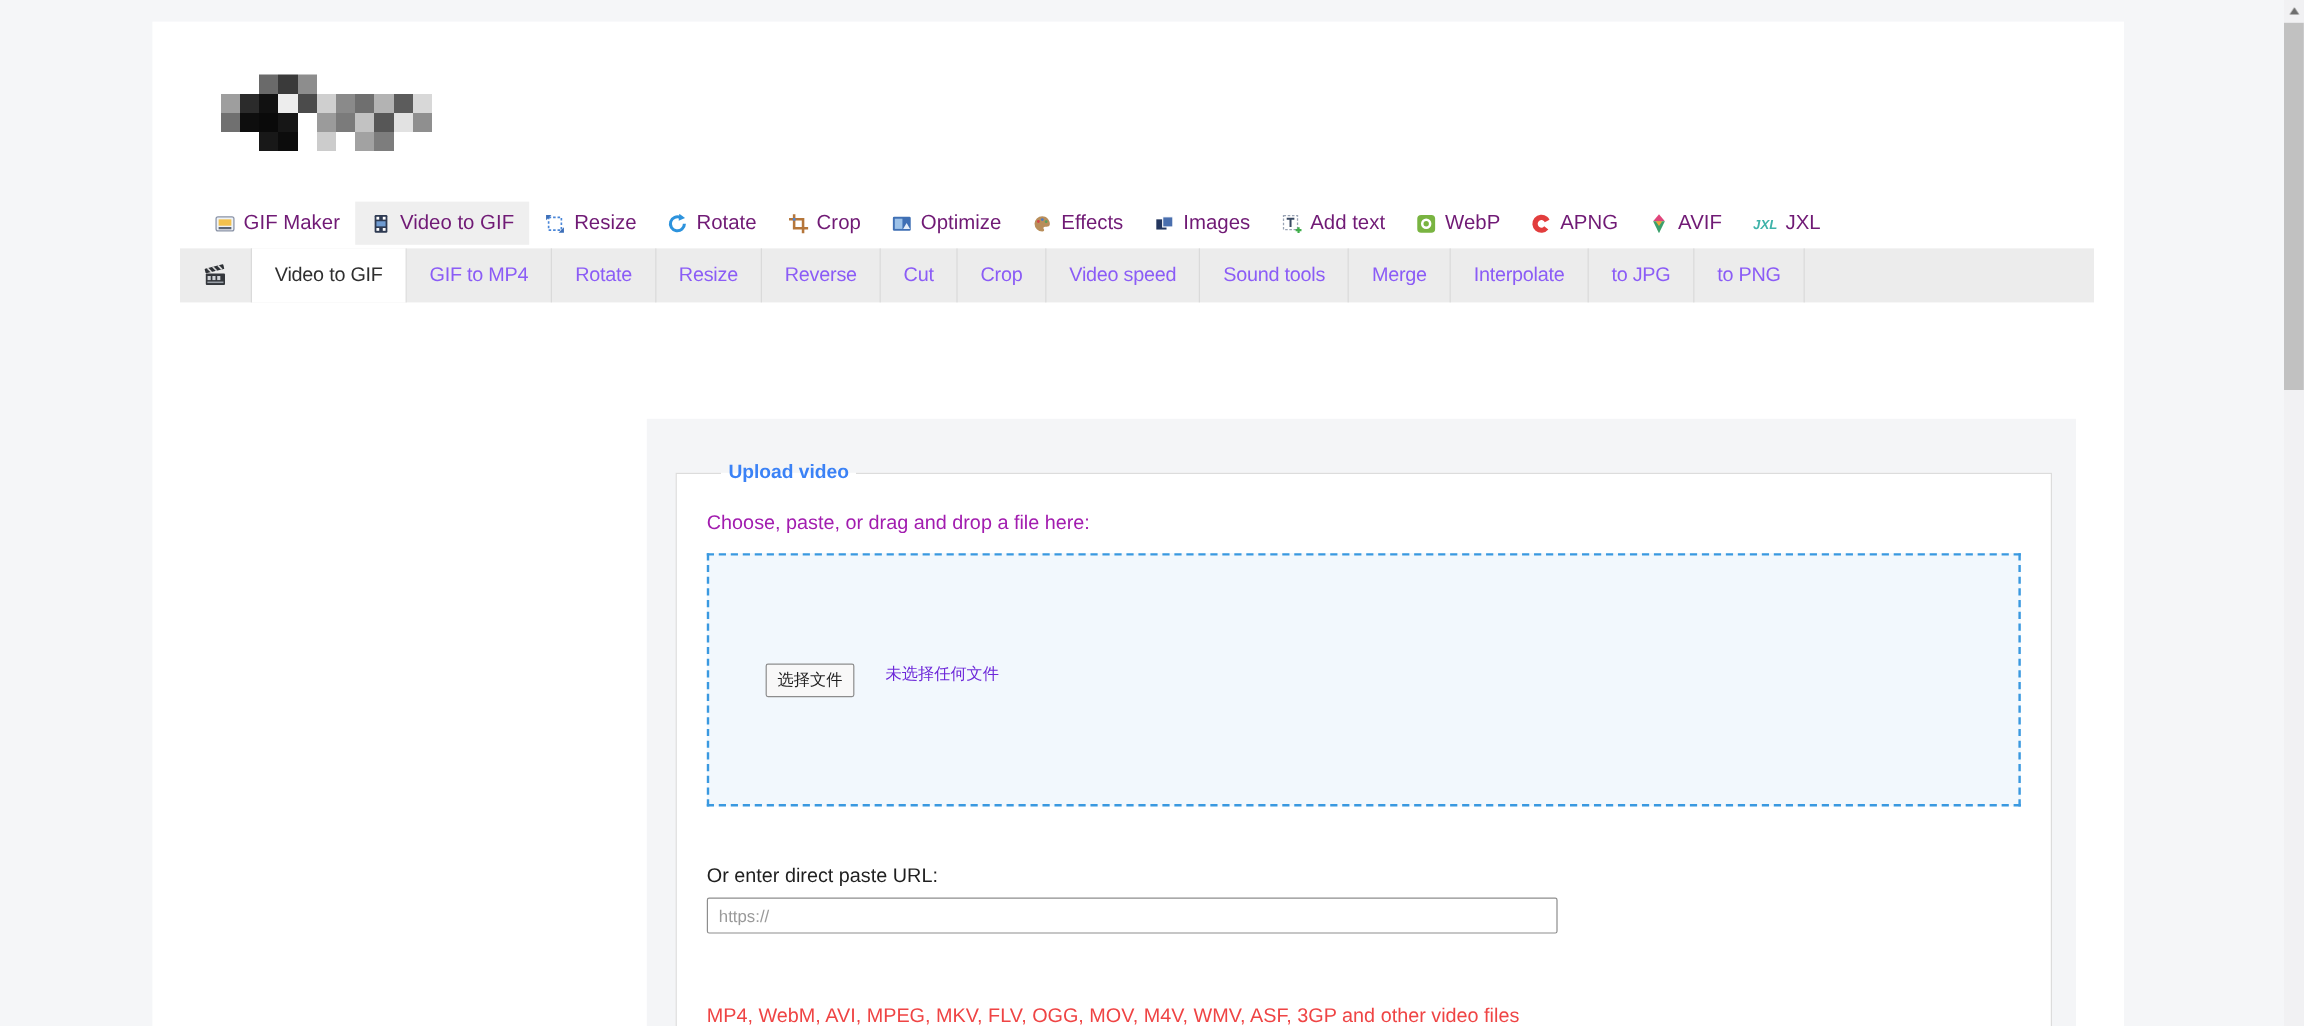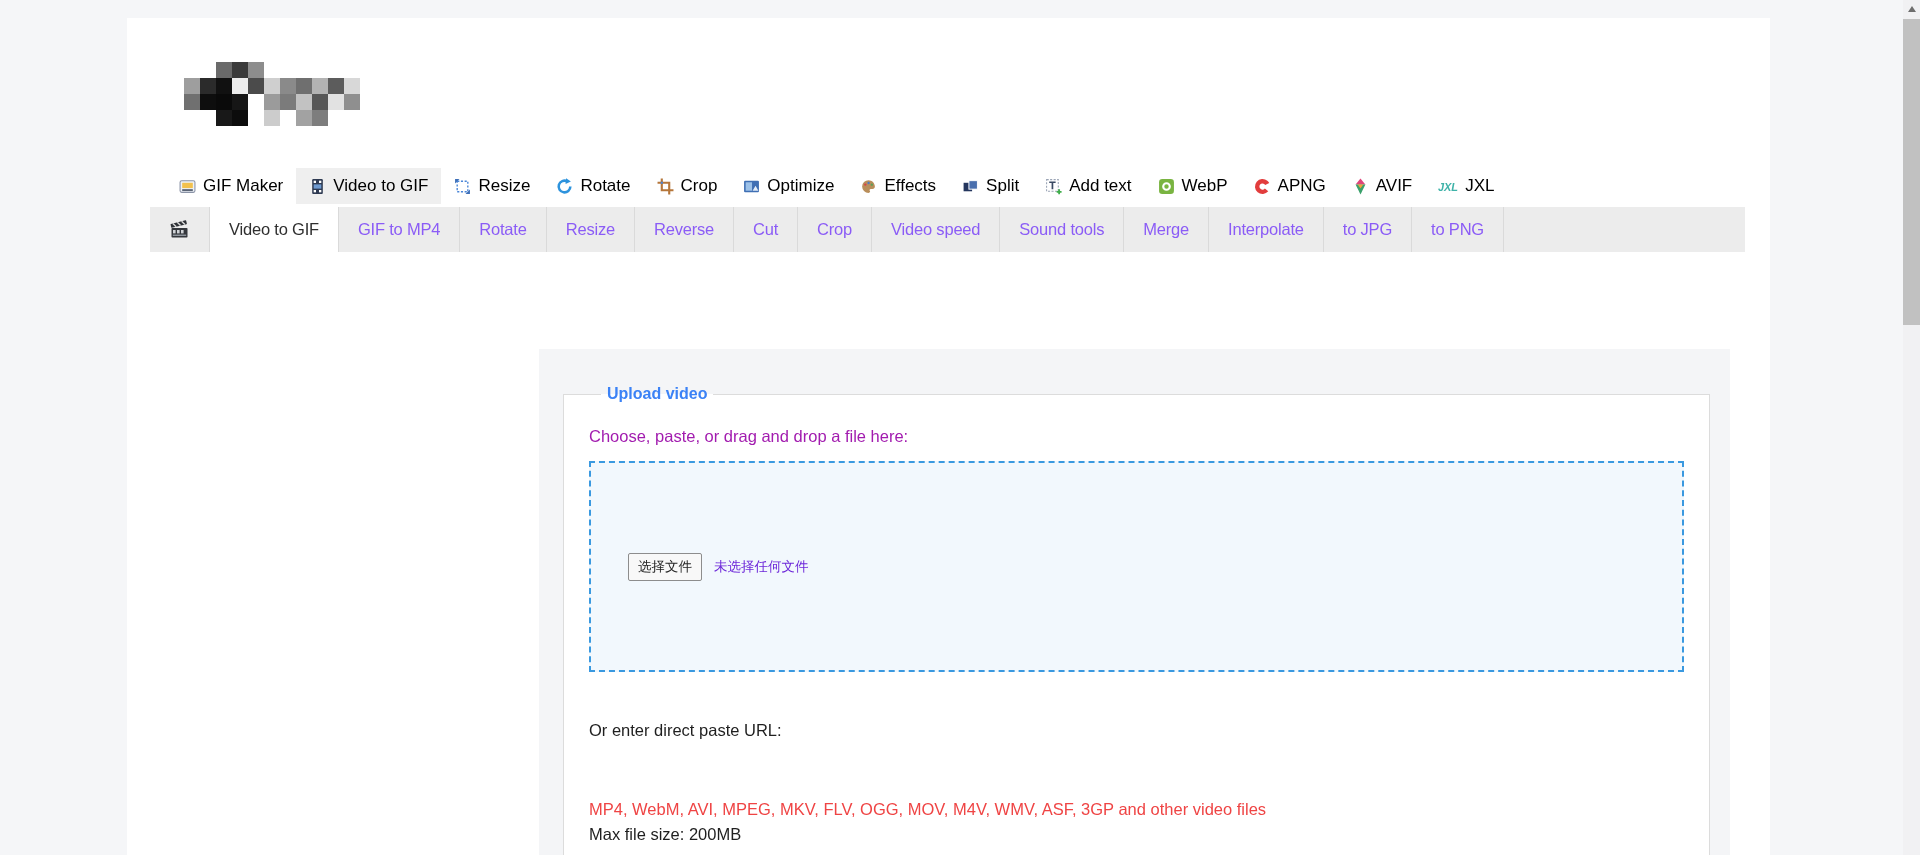--- a/index.html
+++ b/index.html
@@ -18,21 +18,21 @@
   }
   
   .logo { position:absolute; left:41px; top:44px; width:237px; height:65px; cursor:pointer; }
   
   .main-nav {
     position:absolute; left:39px; top:150px;
     display:flex; align-items:center; height:36px;
   }
   .main-nav-item {
     display:flex; align-items:center; gap:7px;
-    padding:8px 13px; font-size:17px; color:#000000;
+    padding:8px 13px; font-size:17px; color:#701a75;
     text-decoration:none; cursor:pointer; white-space:nowrap;
   }
   .main-nav-item.active { background:#efefef; }
   .main-nav-item .nicon { width:17px; height:17px; display:inline-block; flex:0 0 auto; }
   
   .sub-nav {
     position:absolute; left:23px; top:189px;
     width:1595px; height:45px; background:#ececec;
     display:flex; align-items:stretch;
   }
@@ -63,21 +63,21 @@
   }
   fieldset.upload legend {
     font-size:16px; color:#3b82f6; padding:0 6px; margin-left:12px;font-weight:bold;
   }
   .choose-label { margin-top:6px; font-size:16.5px; color:#a21caf; }
   .dropzone {
     margin-top:15px; width:1095px; height:211px;
     border:2px dashed #3a99e0; background:#f2f8fd;
     display:flex; align-items:center; cursor:pointer;
   }
-  .file-row { margin-left:37px; display:flex; align-items:center; gap:12px; }
+  .file-row { margin-left:47px; display:flex; gap:26px; }
   .file-btn {
     font-family:"Liberation Sans", sans-serif;
     font-size:13.5px; color:#1f1f1f;
     background:#f8f8f8; border:1px solid #8d8d8d; border-radius:2px;
     padding:4px 9px; cursor:pointer;
   }
   .file-status { font-size:13.5px; color:#6d28d9; }
   .url-label { margin-top:49px; font-size:16.5px; color:#1f1f1f; }
   .url-input {
     margin-top:8px; width:709px; height:30px;
@@ -212,21 +212,21 @@
           <circle cx="11.1" cy="6.3" r="1.1" fill="#58a15a"></circle>
         </svg>
       <span>Effects</span>
     </a>
 
     <a class="main-nav-item">
       <svg class="nicon" viewBox="0 0 16 16">
           <rect x="1.5" y="4.5" width="8" height="8" fill="#24365e"></rect>
           <rect x="6.5" y="2.5" width="8" height="8" fill="#4a6fae" stroke="#ffffff" stroke-width="0.9"></rect>
         </svg>
-      <span>Split</span>
+      <span>Images</span>
     </a>
 
     <a class="main-nav-item">
       <svg class="nicon" viewBox="0 0 16 16">
           <rect x="1.5" y="1.5" width="11" height="11" fill="#ffffff" stroke="#9aa4b5" stroke-dasharray="2 1.3"></rect>
           <path d="M4 4h6M7 4v6.5" stroke="#3a4a63" stroke-width="1.6"></path>
           <path d="M11 13h4.6M13.3 10.7v4.6" stroke="#3fae4a" stroke-width="1.7"></path>
         </svg>
       <span>Add text</span>
     </a>
@@ -301,20 +301,21 @@
       <p class="choose-label">Choose, paste, or drag and drop a file here:</p>
 
       <div class="dropzone">
         <div class="file-row">
           <button class="file-btn">选择文件</button>
           <span class="file-status">未选择任何文件</span>
         </div>
       </div>
 
       <p class="url-label">Or enter direct paste URL:</p>
+      <input class="url-input" type="text" placeholder="https://" style="">
 
       <p class="formats-line">MP4, WebM, AVI, MPEG, MKV, FLV, OGG, MOV, M4V, WMV, ASF, 3GP and other video files</p>
       <p class="maxsize-line">Max file size: 200MB</p>
     </fieldset>
   </div>
 
 </div>
 
 <div class="scrollbar">
   <div class="sb-btn-up">

